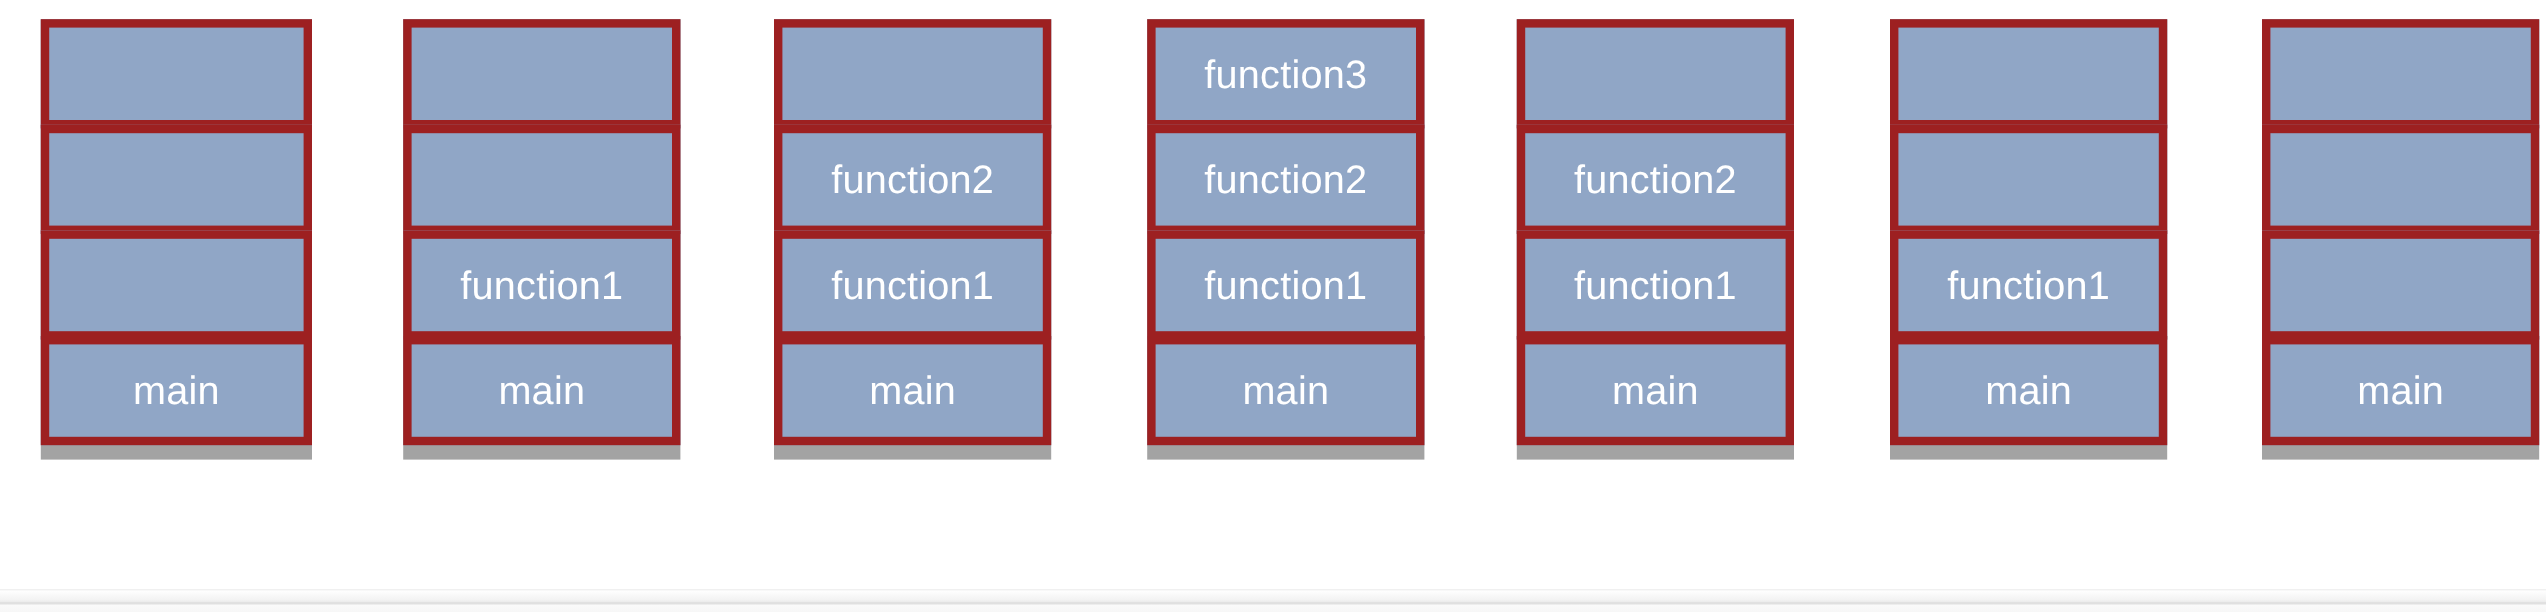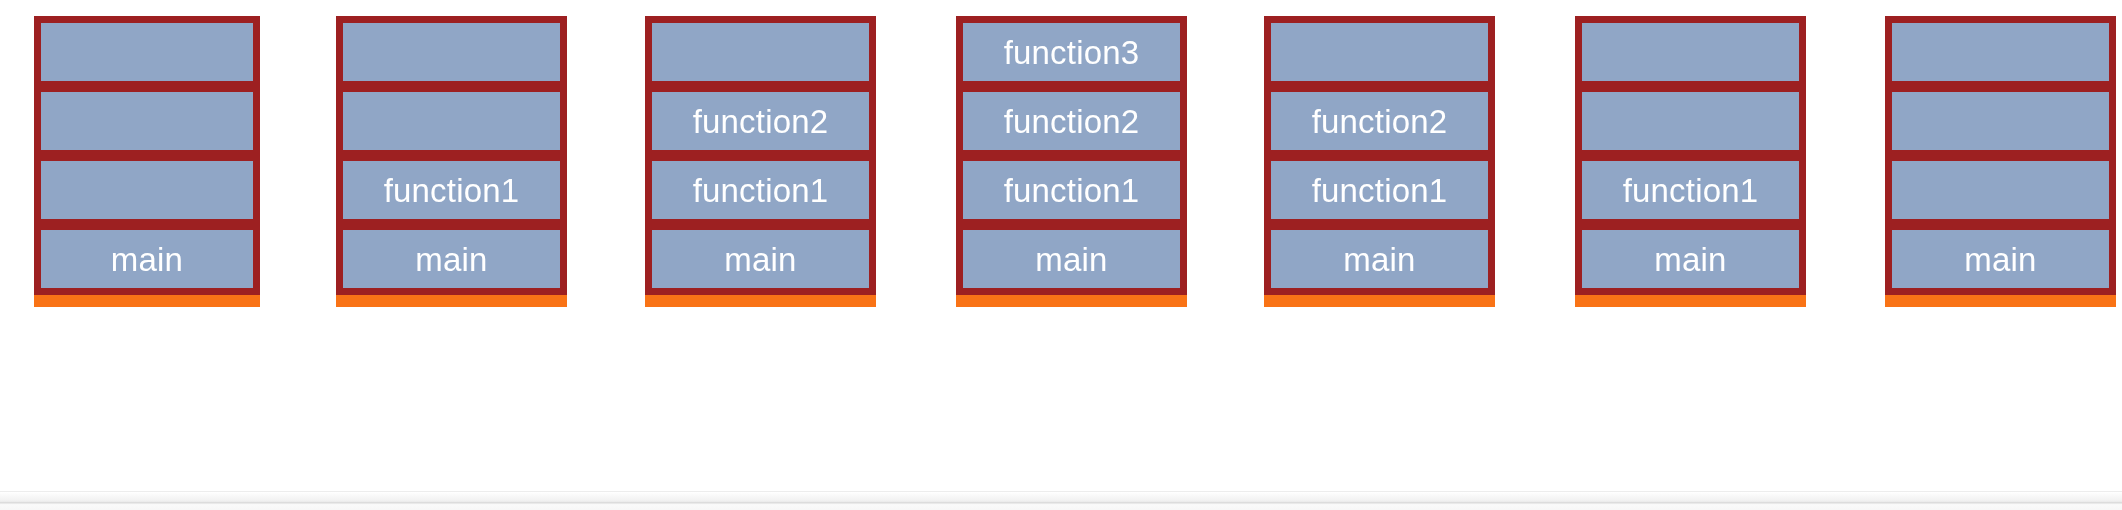--- a/index.html
+++ b/index.html
@@ -31,25 +31,25 @@
     height: 492px;
     display: flex;
     flex-direction: row;
     align-items: flex-start;
     justify-content: flex-start;
   }
 
   .stack {
     position: absolute;
     top: 16px;
-    height: 291px;
+    height: 367px;
     box-sizing: border-box;
     display: flex;
     flex-direction: column;
-    background: #f97316;
+    background: #a3a3a3;
     justify-content: flex-end;
   }
 
   .frame {
     box-sizing: border-box;
     flex: 1 1 0;
     border: 7px solid #9d2021;
     background: #90a6c6;
     display: flex;
     align-items: center;

